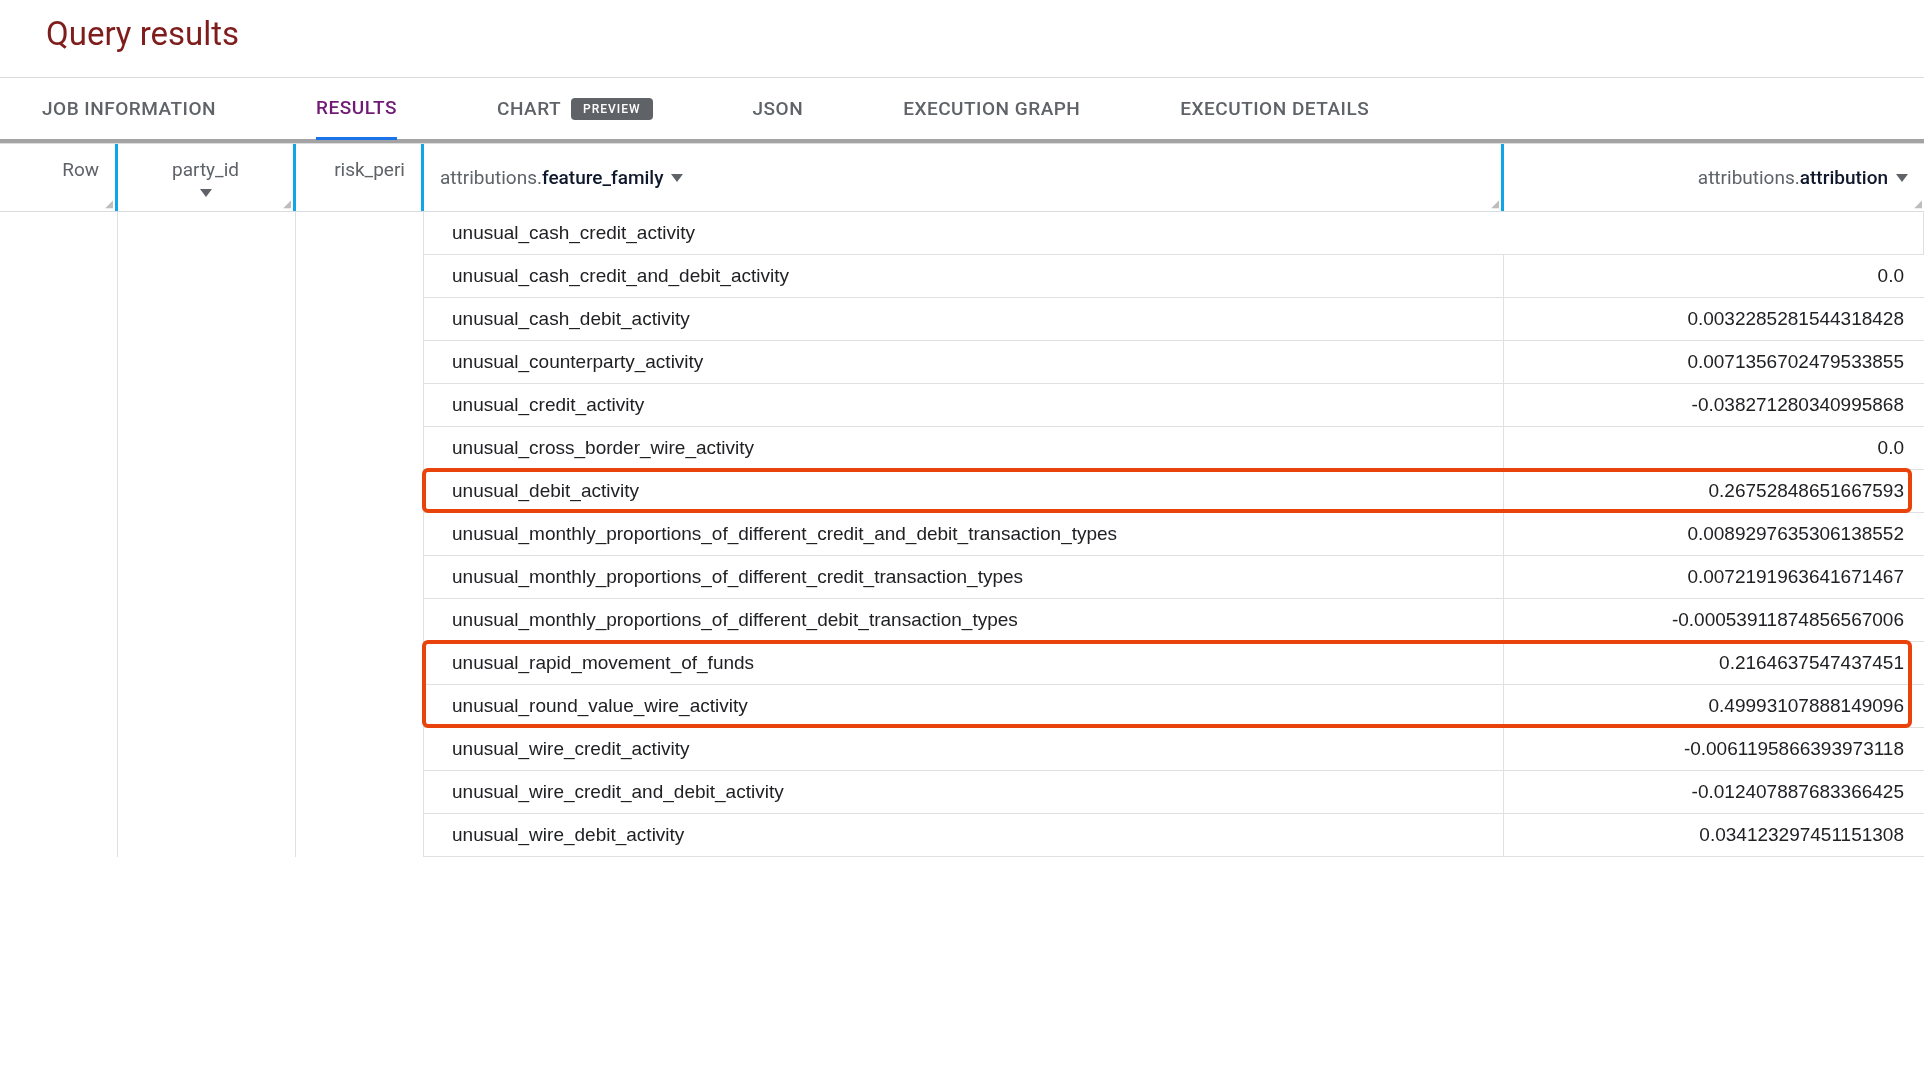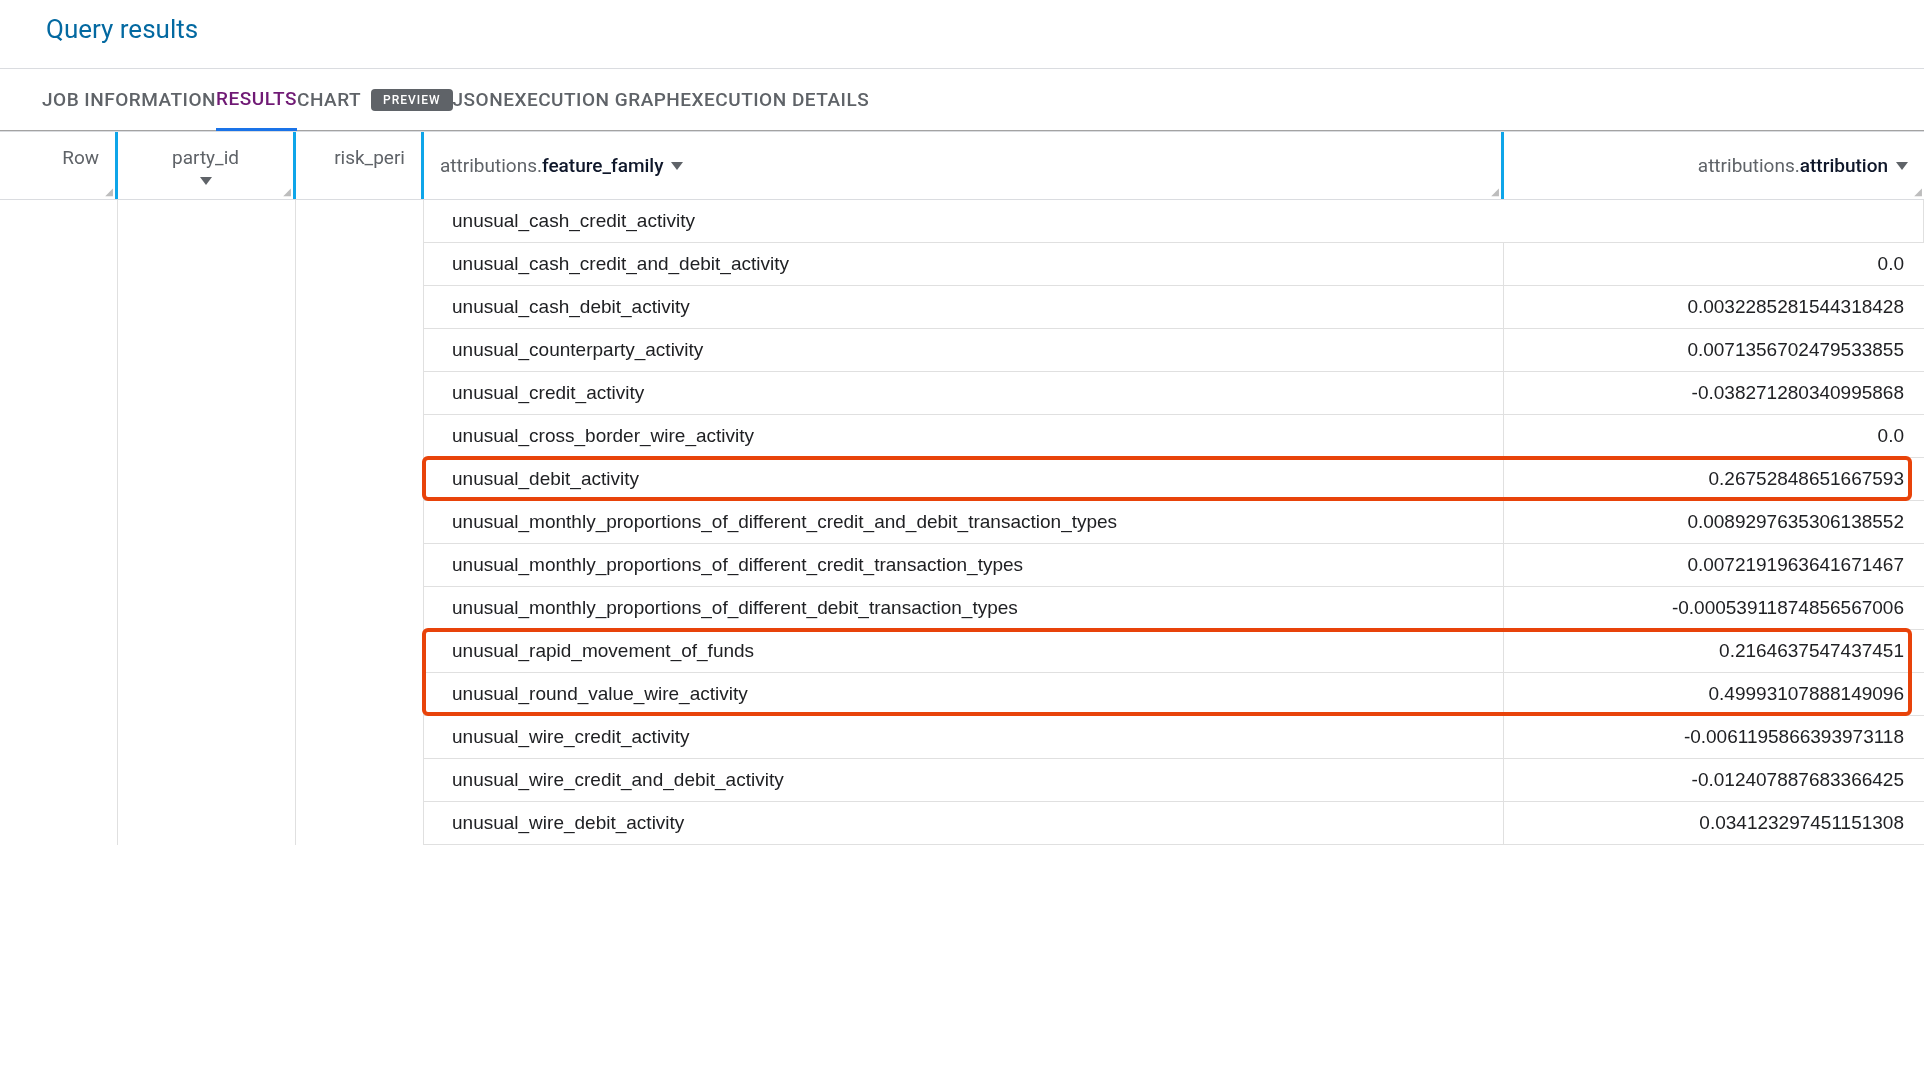--- a/index.html
+++ b/index.html
@@ -3,31 +3,32 @@
 <meta charset="utf-8">
 <style>
 * { box-sizing: border-box; margin: 0; padding: 0; }
 body {
   font-family: 'Google Sans', Roboto, Arial, sans-serif;
   background: #fff;
   color: #202124;
   font-size: 19px;
 }
 .page-title {
-  font-size: 26px;
+  font-size: 33px;
   font-weight: 400;
-  color: #0369a1;
+  color: #7f1d1d;
   padding: 14px 0 24px 46px;
 }
 .tabs-row {
   display: flex;
   align-items: center;
   border-top: 1px solid #dadce0;
-  border-bottom: 1px solid #a3a3a3;
+  border-bottom: 4px solid #a3a3a3;
   padding: 0 42px;
+  gap: 100px;
   font-weight: 500;
   color: #5f6368;
   letter-spacing: 0.5px;
 }
 .tab {
   padding: 18px 0;
   cursor: pointer;
 }
 .tab.active {
   color: #701a75;

